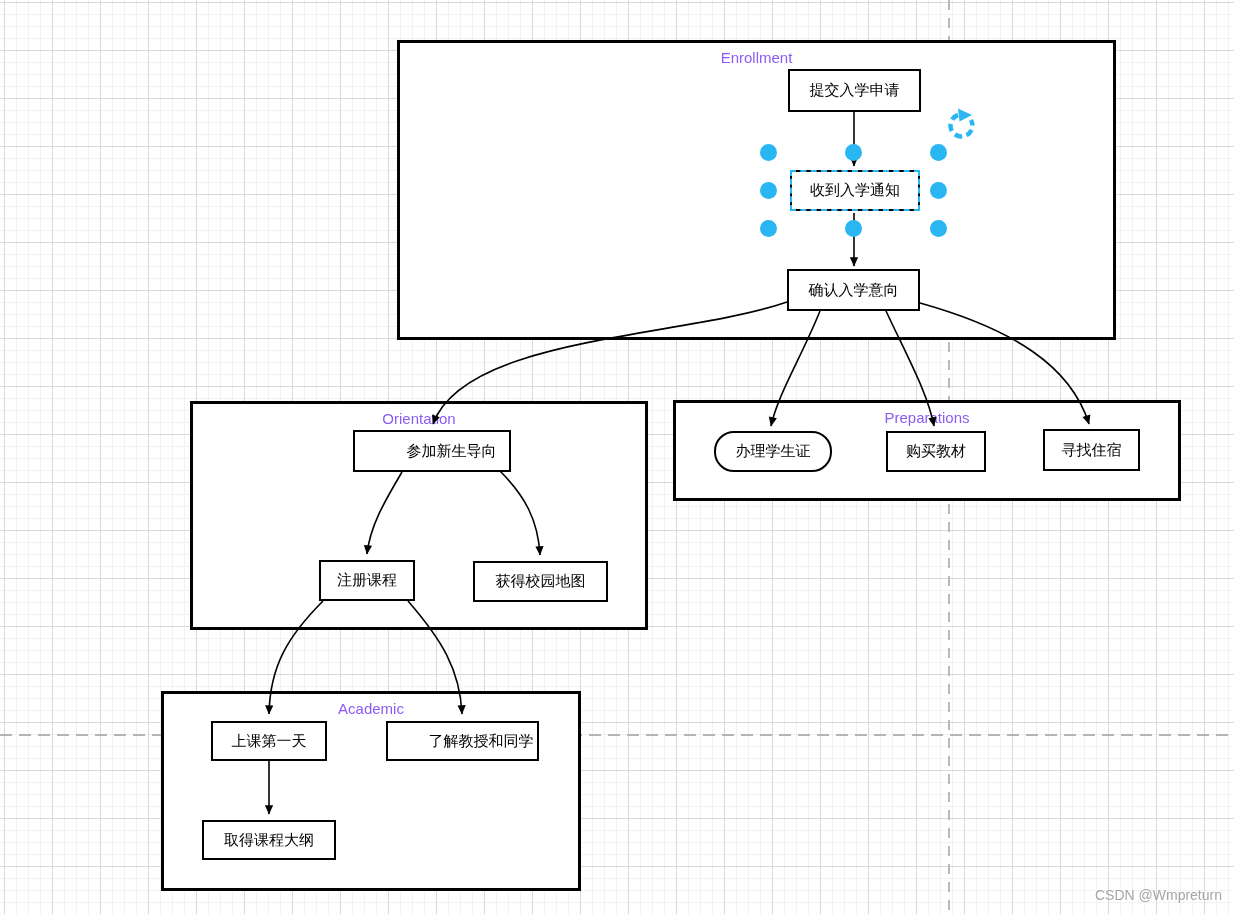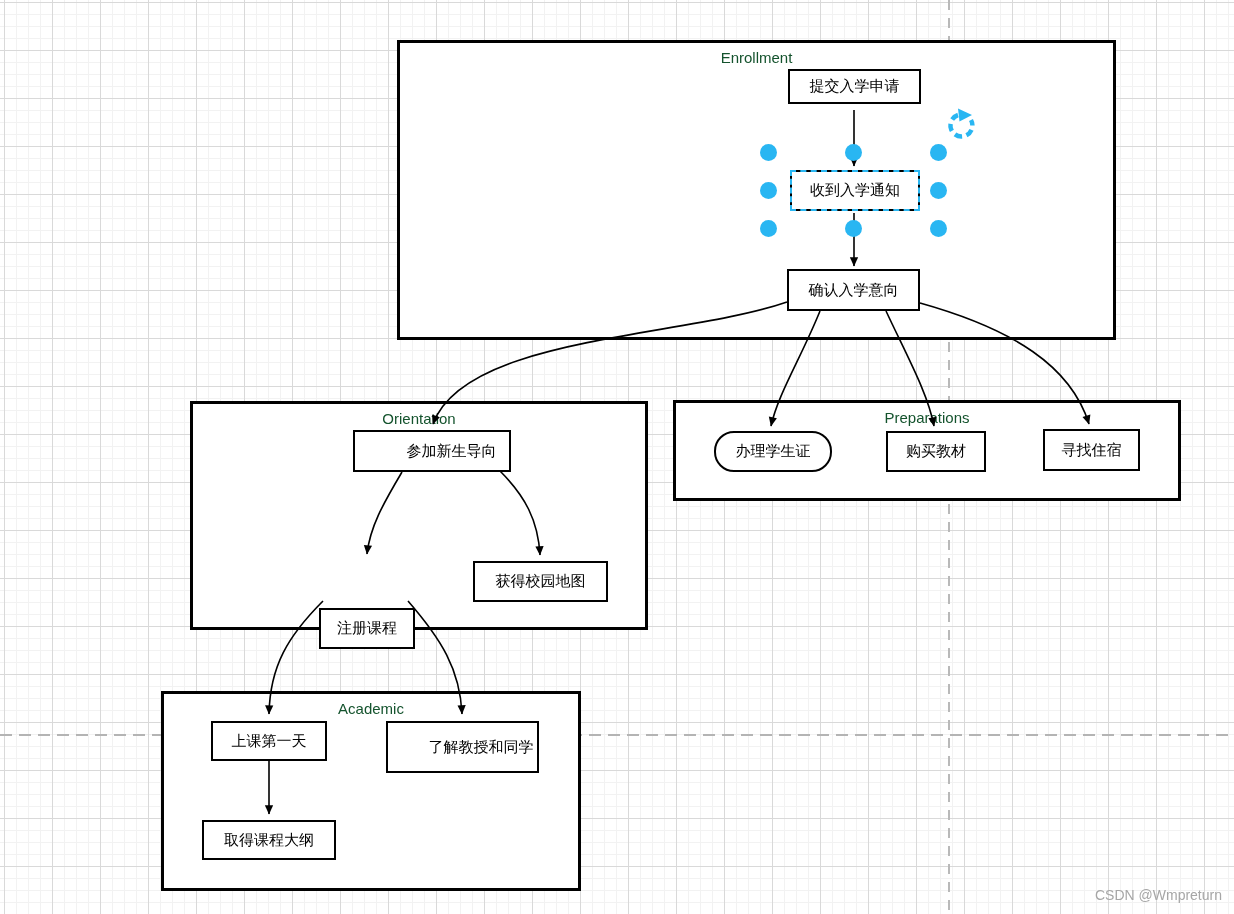--- a/index.html
+++ b/index.html
@@ -30,21 +30,21 @@
     background: repeating-linear-gradient(90deg, #b4b4b4 0 12px, transparent 12px 19px);
   }
   
   .group {
     position: absolute; z-index: 2;
     background: #ffffff; border: 3px solid #000000;
     box-sizing: border-box;
   }
   .group-title {
     position: absolute; top: 6px; left: 0; right: 0;
-    text-align: center; font-size: 15px; color: #14532d;
+    text-align: center; font-size: 15px; color: #8b5cf6;
   }
   
   svg.edges { position: absolute; left: 0; top: 0; z-index: 3; }
   svg.edges path.edge { stroke: #000000; stroke-width: 1.6px; fill: none; }
   
   .node {
     position: absolute; z-index: 4;
     background: #ffffff; border: 2px solid #000000;
     box-sizing: border-box;
     display: flex; align-items: center; justify-content: center;
@@ -101,34 +101,34 @@
     <path class="edge" marker-end="url(#arrow)" d="M820,311 C801,358 778,394 771,426"></path>
     <path class="edge" marker-end="url(#arrow)" d="M886,311 C908,358 928,394 934,426"></path>
     <path class="edge" marker-end="url(#arrow)" d="M920,303 C1013,329 1071,366 1089,424"></path>
     <path class="edge" marker-end="url(#arrow)" d="M402,472 C383,504 370,527 367,554"></path>
     <path class="edge" marker-end="url(#arrow)" d="M500,471 C525,496 538,520 540,555"></path>
     <path class="edge" marker-end="url(#arrow)" d="M323,601 C288,636 270,666 269,714"></path>
     <path class="edge" marker-end="url(#arrow)" d="M408,601 C441,639 460,669 462,714"></path>
     <path class="edge" marker-end="url(#arrow)" d="M269,761 L269,814"></path>
   </svg>
 
-  <div class="node" style="left:788px; top:69px; width:133px; height:35px;">提交入学申请</div>
+  <div class="node" style="left:788px; top:69px; width:133px; height:43px;">提交入学申请</div>
   <div class="node" style="left:787px; top:269px; width:133px; height:42px;">确认入学意向</div>
   <div class="node selected" style="left:790px; top:170px; width:130px; height:41px;">收到入学通知</div>
 
   <div class="node" style="left:353px; top:430px; width:158px; height:42px;padding-left:39px;">参加新生导向</div>
-  <div class="node" style="left:319px; top:560px; width:96px; height:41px;margin-top:48px;">注册课程</div>
+  <div class="node" style="left:319px; top:560px; width:96px; height:41px;">注册课程</div>
   <div class="node" style="left:473px; top:561px; width:135px; height:41px;">获得校园地图</div>
 
   <div class="node" style="left:714px; top:431px; width:118px; height:41px;border-radius:20px;">办理学生证</div>
   <div class="node" style="left:886px; top:431px; width:100px; height:41px;">购买教材</div>
   <div class="node" style="left:1043px; top:429px; width:97px; height:42px;">寻找住宿</div>
 
   <div class="node" style="left:211px; top:721px; width:116px; height:40px;">上课第一天</div>
-  <div class="node" style="left:386px; top:721px; width:153px; height:52px;padding-left:37px;">了解教授和同学</div>
+  <div class="node" style="left:386px; top:721px; width:153px; height:40px;padding-left:37px;">了解教授和同学</div>
   <div class="node" style="left:202px; top:820px; width:134px; height:40px;text-align:right;">取得课程大纲</div>
 
   <div class="handle" style="left:760px; top:144px;"></div>
   <div class="handle" style="left:845px; top:144px;"></div>
   <div class="handle" style="left:930px; top:144px;"></div>
   <div class="handle" style="left:760px; top:182px;"></div>
   <div class="handle" style="left:930px; top:182px;"></div>
   <div class="handle" style="left:760px; top:220px;"></div>
   <div class="handle" style="left:845px; top:220px;"></div>
   <div class="handle" style="left:930px; top:220px;"></div>

